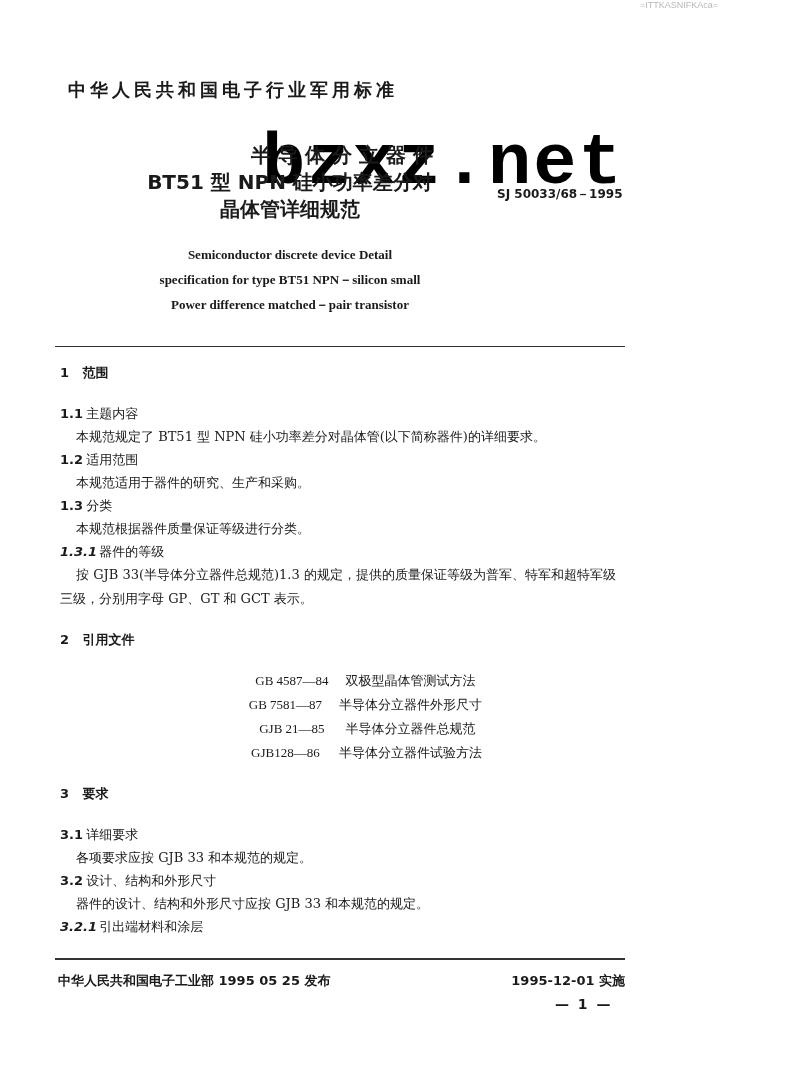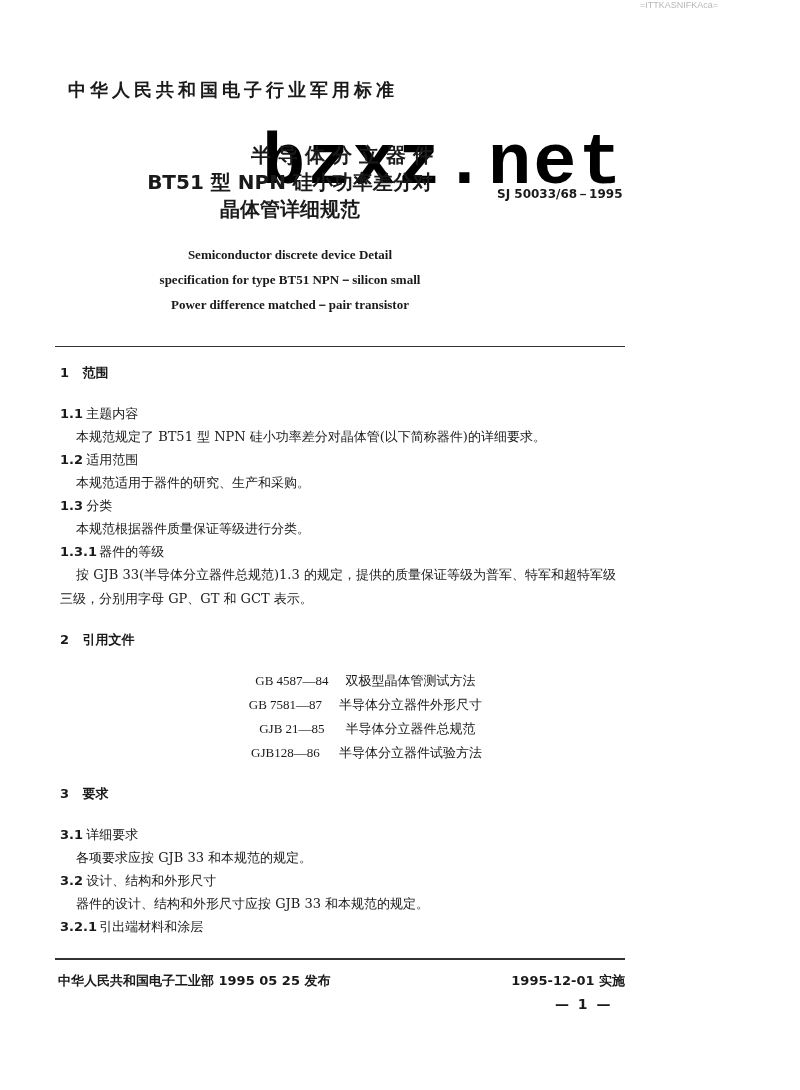--- a/index.html
+++ b/index.html
@@ -107,21 +107,21 @@
       height: 23px;
       line-height: 23px;
       white-space: nowrap;
     }
     .num {
       font-family: "DejaVu Sans", sans-serif;
       font-weight: bold;
       display: inline-block;
     }
     .sec-h2 .num { width: 22px; margin-right: 0; }
-    .sec-h2 .num.wide { width: 35px; }
+    .sec-h2 .num.wide { width: 35px; font-style: italic; }
     .sec-h1 .num { width: 18px; }
     .para {
       padding-left: 16px;
       height: 23px;
       line-height: 23px;
       white-space: nowrap;
       font-size: 13px;
     }
     .para-wrap {
       font-size: 13px;

